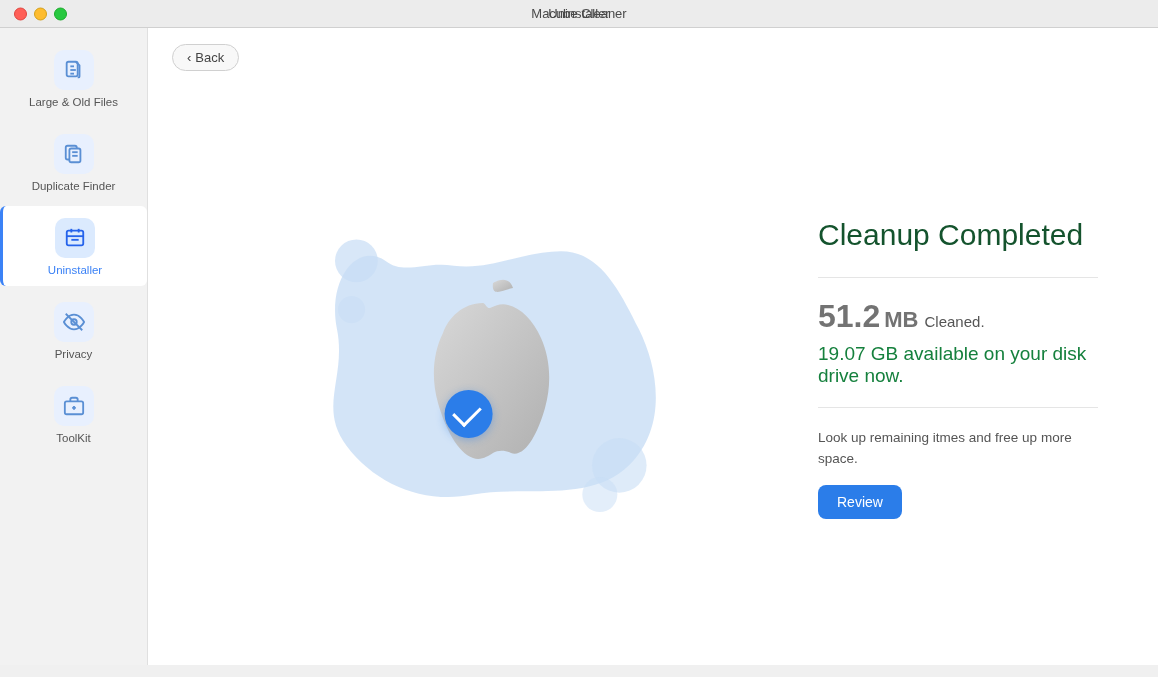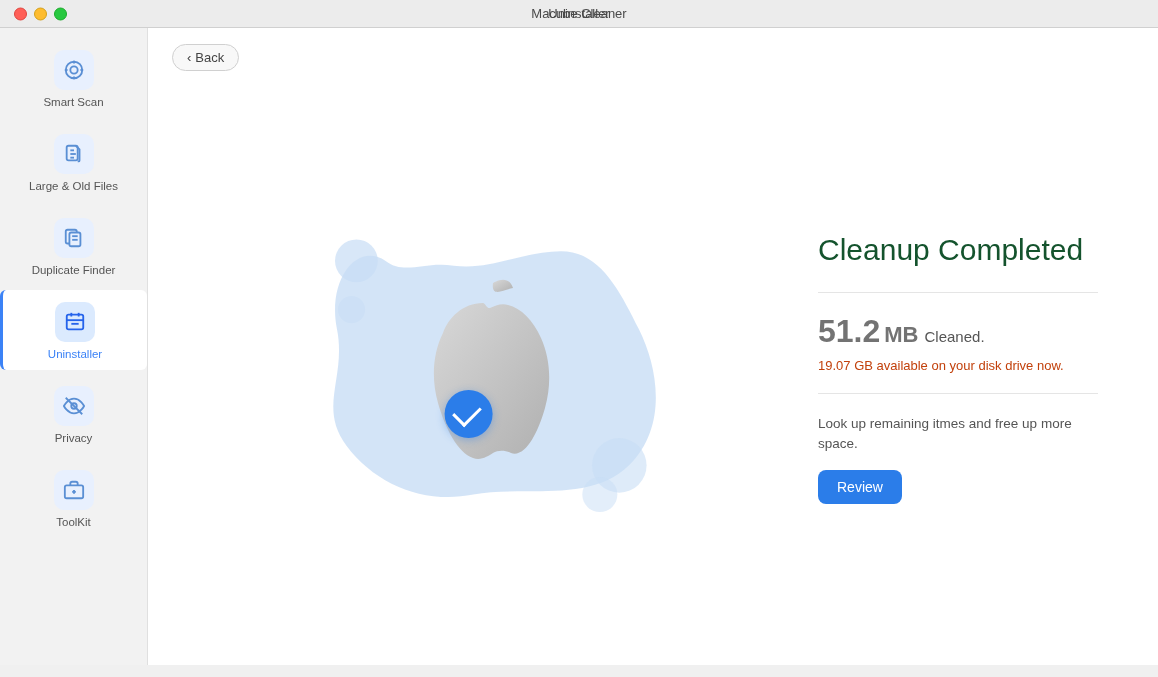--- a/index.html
+++ b/index.html
@@ -250,22 +250,22 @@
       font-weight: 600;
       color: #737373;
     }
     .size-suffix {
       font-size: 15px;
       color: #555;
       margin-left: 2px;
     }
 
     .disk-available {
-      font-size: 13px;
-      color: #c2410c;
+      font-size: 19px;
+      color: #15803d;
       margin-bottom: 20px;
     }
 
     .divider2 {
       height: 1px;
       background: #e5e5e5;
       margin-bottom: 20px;
     }
 
     .promo-text {
@@ -297,33 +297,20 @@
     <div class="traffic-light tl-maximize"></div>
   </div>
   <span class="title-bar-title">Macube Cleaner</span>
   <span class="title-bar-center">Uninstaller</span>
 </div>
 
 <div class="app-container">
 
   <div class="sidebar">
 
-    <div class="sidebar-item">
-      <div class="sidebar-icon">
-        <svg width="22" height="22" viewBox="0 0 24 24" fill="none" stroke="#5a8fd4" stroke-width="2">
-          <circle cx="12" cy="12" r="9"></circle>
-          <circle cx="12" cy="12" r="4"></circle>
-          <line x1="12" y1="2" x2="12" y2="5"></line>
-          <line x1="12" y1="19" x2="12" y2="22"></line>
-          <line x1="2" y1="12" x2="5" y2="12"></line>
-          <line x1="19" y1="12" x2="22" y2="12"></line>
-        </svg>
-      </div>
-      <span class="sidebar-label">Smart Scan</span>
-    </div>
 
     <div class="sidebar-item">
       <div class="sidebar-icon">
         <svg width="22" height="22" viewBox="0 0 24 24" fill="none" stroke="#5a8fd4" stroke-width="2">
           <rect x="4" y="3" width="12" height="16" rx="2"></rect>
           <line x1="8" y1="8" x2="12" y2="8"></line>
           <line x1="8" y1="12" x2="14" y2="12"></line>
           <line x1="8" y1="16" x2="12" y2="16"></line>
           <path d="M14 3l4 4v12a1 1 0 01-1 1h-1"></path>
         </svg>

